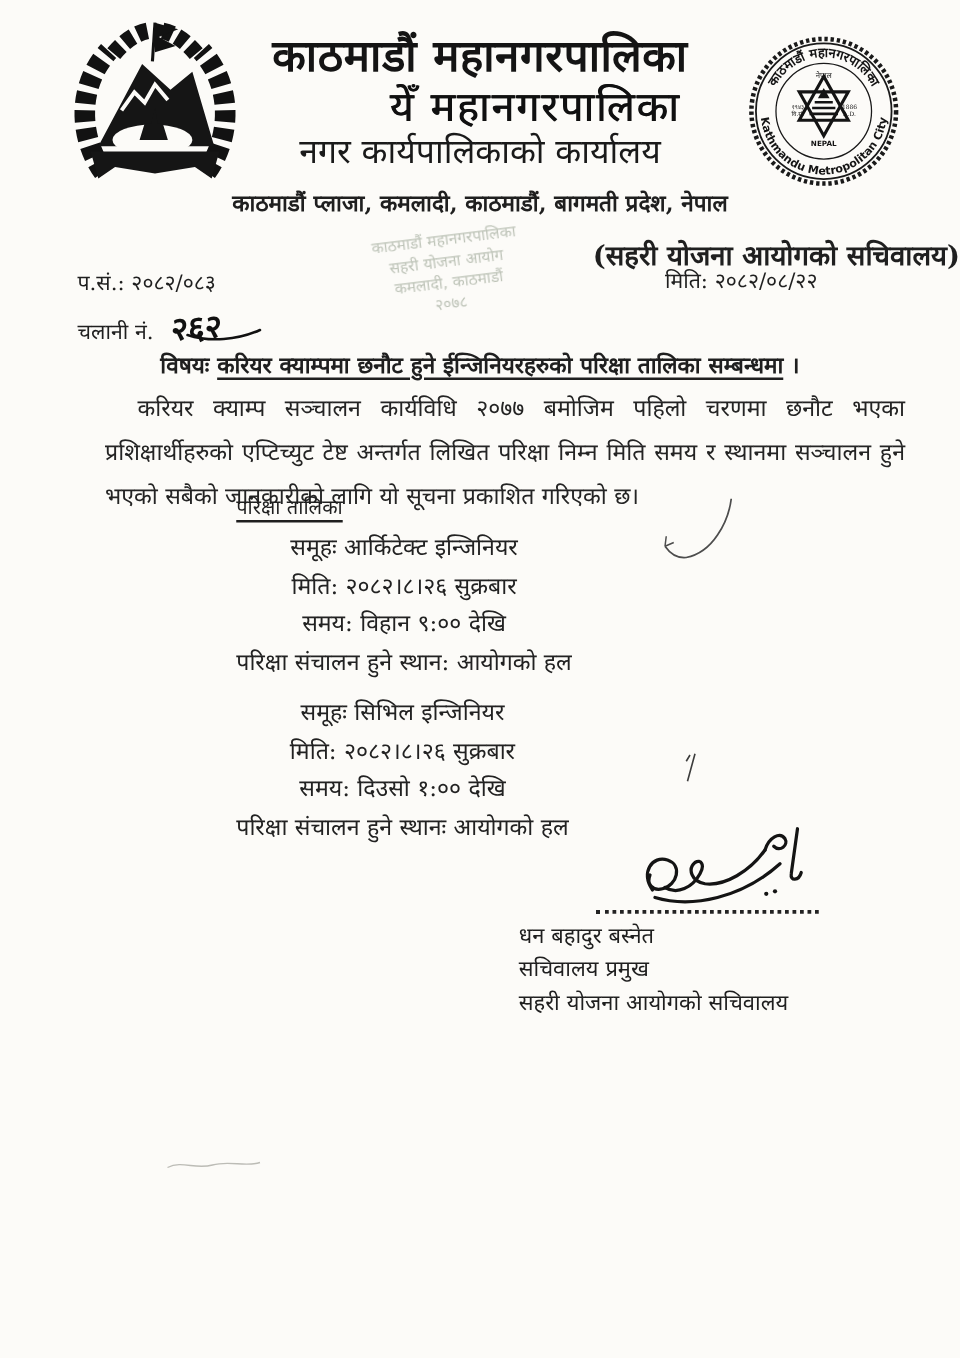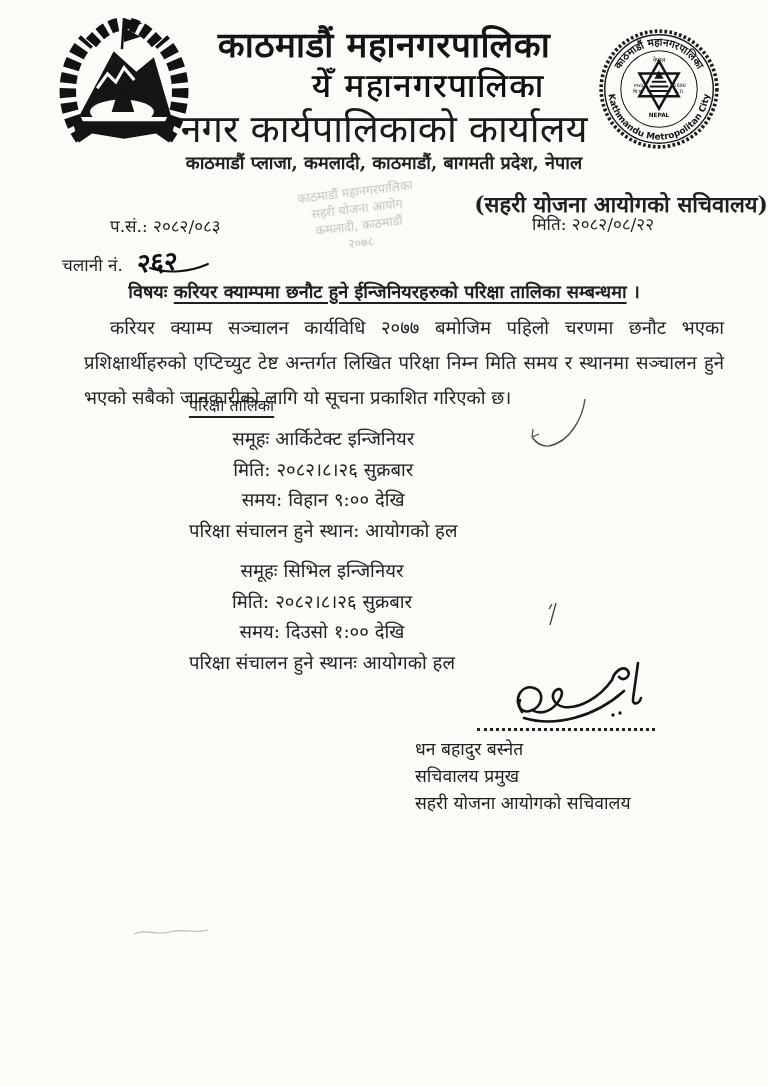--- a/index.html
+++ b/index.html
@@ -6,24 +6,24 @@
   .page{
     position:relative;width:768px;height:1086px;margin:0 auto;
     background:#fcfbf8;overflow:hidden;color:#1f1f1f;
     font-family:"DejaVu Serif","DejaVu Sans",serif;
   }
   .abs{position:absolute;}
   .ctr{left:0;width:768px;text-align:center;}
   .title-main{top:20px;font-size:35px;font-weight:800;letter-spacing:.5px;color:#141414;}
   .title-newari{top:62px;font-size:33px;font-weight:400;letter-spacing:1.5px;color:#101010;
     text-shadow:.6px 0 #101010;padding-left:44px;}
-  .title-office{top:101px;font-size:38px;font-weight:500;color:#1a1a1a;}
+  .title-office{top:101px;font-size:27px;font-weight:500;color:#1a1a1a;}
   .addr{top:150px;font-size:18px;font-weight:600;z-index:2;}
   .secr{top:188px;font-size:22px;font-weight:600;z-index:2;text-align:right;}
-  .ref{left:62px;top:214px;font-size:17px;z-index:2;margin-left:48px;}
+  .ref{left:62px;top:214px;font-size:17px;z-index:2;}
   .date{left:532px;top:212px;font-size:17px;z-index:2;}
   .chalani{left:62px;top:243px;font-size:17px;z-index:2;}
   .hand{display:inline-block;font-size:26px;font-weight:700;margin-left:9px;
     transform:rotate(-4deg) skewX(-6deg);font-family:"DejaVu Sans",sans-serif;color:#111;}
   .stamp{left:258px;top:183px;width:200px;text-align:center;z-index:1;
     transform:rotate(-7deg);color:#97a190;opacity:.62;font-size:12.5px;line-height:17px;
     filter:blur(.3px);font-family:"DejaVu Sans",sans-serif;}
   .subject{top:279px;font-size:18px;font-weight:700;z-index:2;text-align:center;}
   .subject u{text-underline-offset:4px;text-decoration-thickness:1.6px;}
   .bodytext{left:84px;top:310px;width:640px;font-size:18.5px;line-height:35px;

